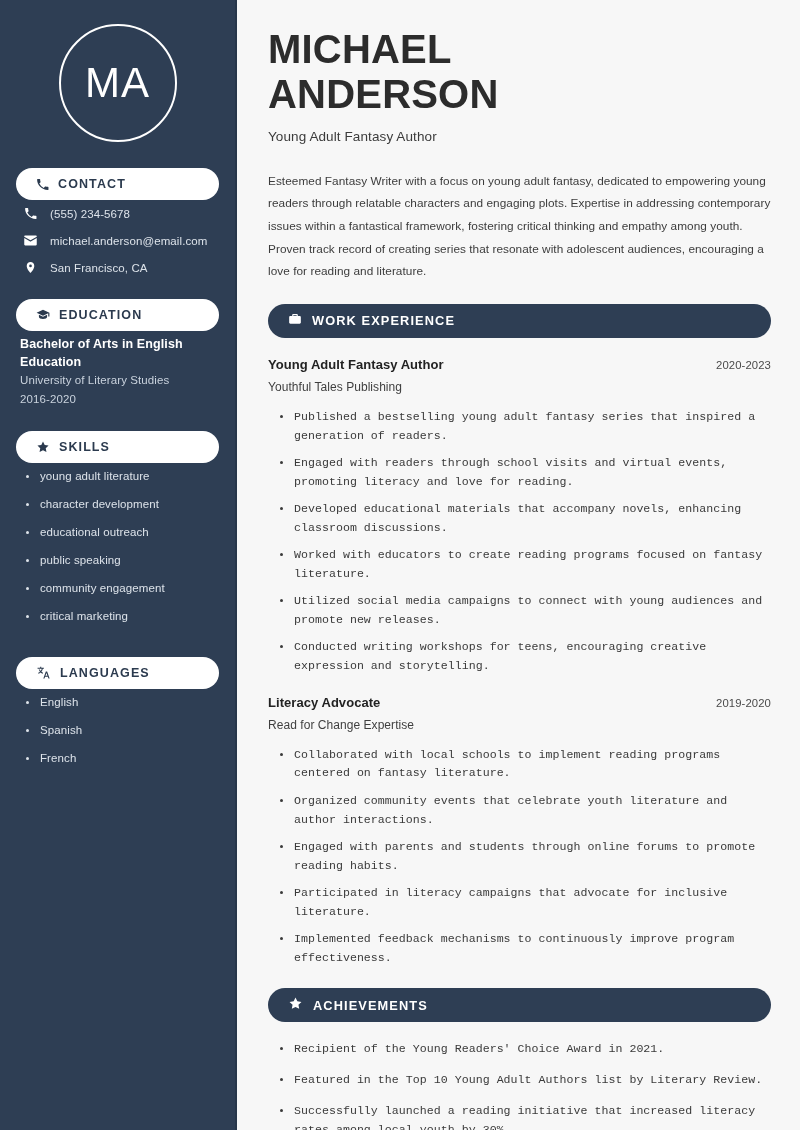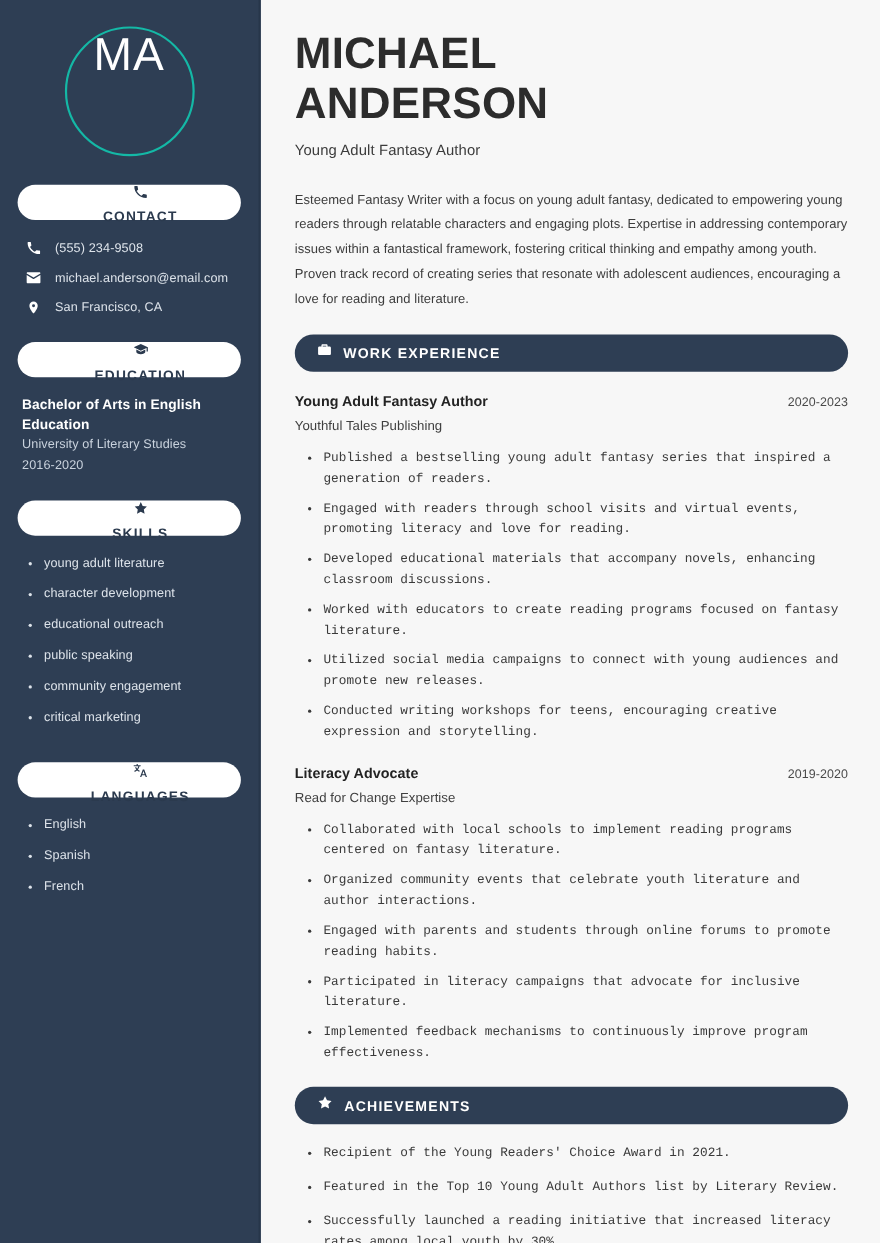--- a/index.html
+++ b/index.html
@@ -33,41 +33,40 @@
   .avatar-wrap {
     display: flex;
     justify-content: center;
     padding-top: 24px;
     padding-bottom: 22px;
   }
   .avatar {
     width: 118px;
     height: 118px;
     border-radius: 50%;
-    border: 2px solid #14b8a6;
-    display: flex;
+    border: 2px solid #ffffff;
+    display: flex;
+    align-items: center;
     justify-content: center;
     color: #ffffff;
     font-size: 42px;
     letter-spacing: 1px;
     font-weight: 400;
   }
 
   .pill {
     background: #ffffff;
     color: #2b3a4e;
     border-radius: 999px;
     height: 32px;
     display: flex;
     align-items: center;
     gap: 9px;
     padding: 0 0 0 20px;
     margin-top: 4px;
-    margin-bottom: 12px;
-    flex-direction: column;
   }
   .pill .pill-label {
     font-size: 12.5px;
     font-weight: bold;
     letter-spacing: 1.1px;
   }
   .pill svg { display: block; }
 
   .contact-list { padding: 0 2px 0 6px; }
   .contact-item {
@@ -241,21 +240,21 @@
       <span class="pill-label">CONTACT</span>
     </div>
 
     <div class="contact-list">
       <div class="contact-item">
         <span class="ci-icon">
           <svg width="13" height="13" viewBox="0 0 24 24" fill="#ffffff">
             <path d="M6.6 10.8c1.7 3.3 4.3 5.9 7.6 7.6l2.5-2.5c.3-.3.8-.4 1.2-.3 1.3.4 2.7.7 4.1.7.6 0 1 .5 1 1V21c0 .6-.4 1-1 1C10.6 22 2 13.4 2 2.9c0-.6.5-1 1-1h3.7c.6 0 1 .4 1 1 0 1.4.2 2.8.7 4.1.1.4 0 .9-.3 1.2l-2.5 2.6z"></path>
           </svg>
         </span>
-        <span>(555) 234-9508</span>
+        <span>(555) 234-5678</span>
       </div>
       <div class="contact-item">
         <span class="ci-icon">
           <svg width="15" height="15" viewBox="0 0 24 24" fill="#ffffff">
             <path d="M2 5.5C2 4.7 2.7 4 3.5 4h17c.8 0 1.5.7 1.5 1.5v.3l-10 5.9L2 5.8v-.3zM2 8.1v10.4c0 .8.7 1.5 1.5 1.5h17c.8 0 1.5-.7 1.5-1.5V8.1l-9.6 5.6c-.3.2-.6.2-.9 0L2 8.1z"></path>
           </svg>
         </span>
         <span>michael.anderson@email.com</span>
       </div>
       <div class="contact-item">

